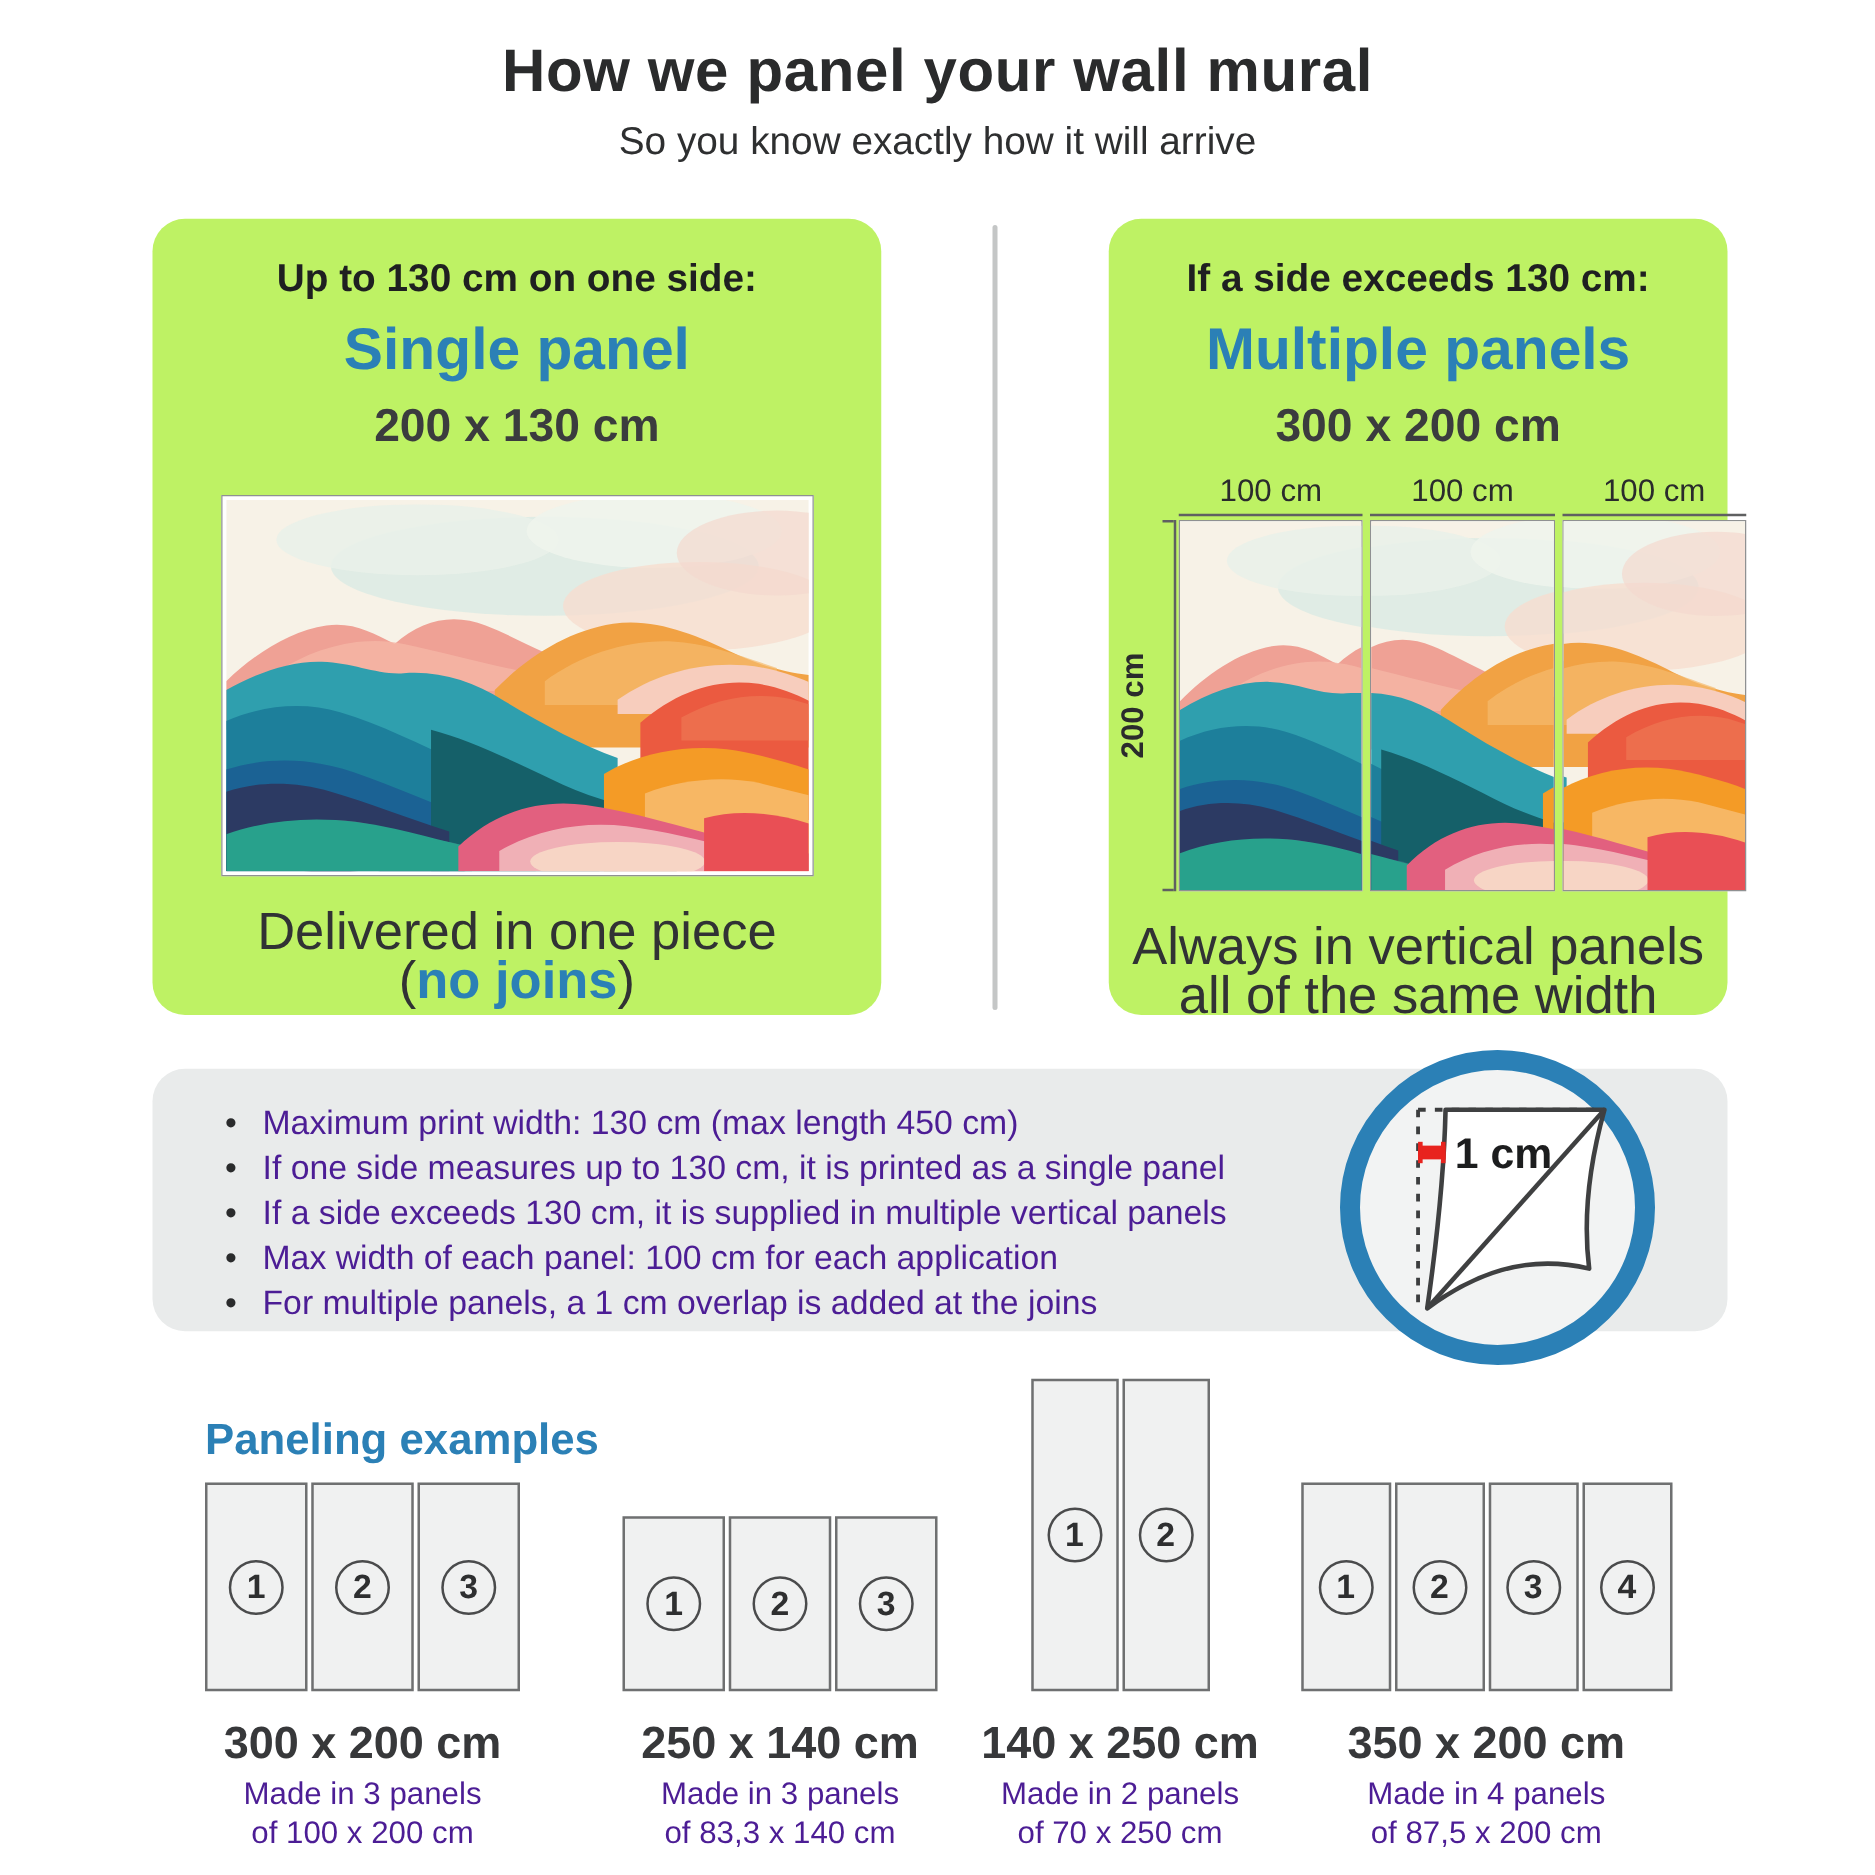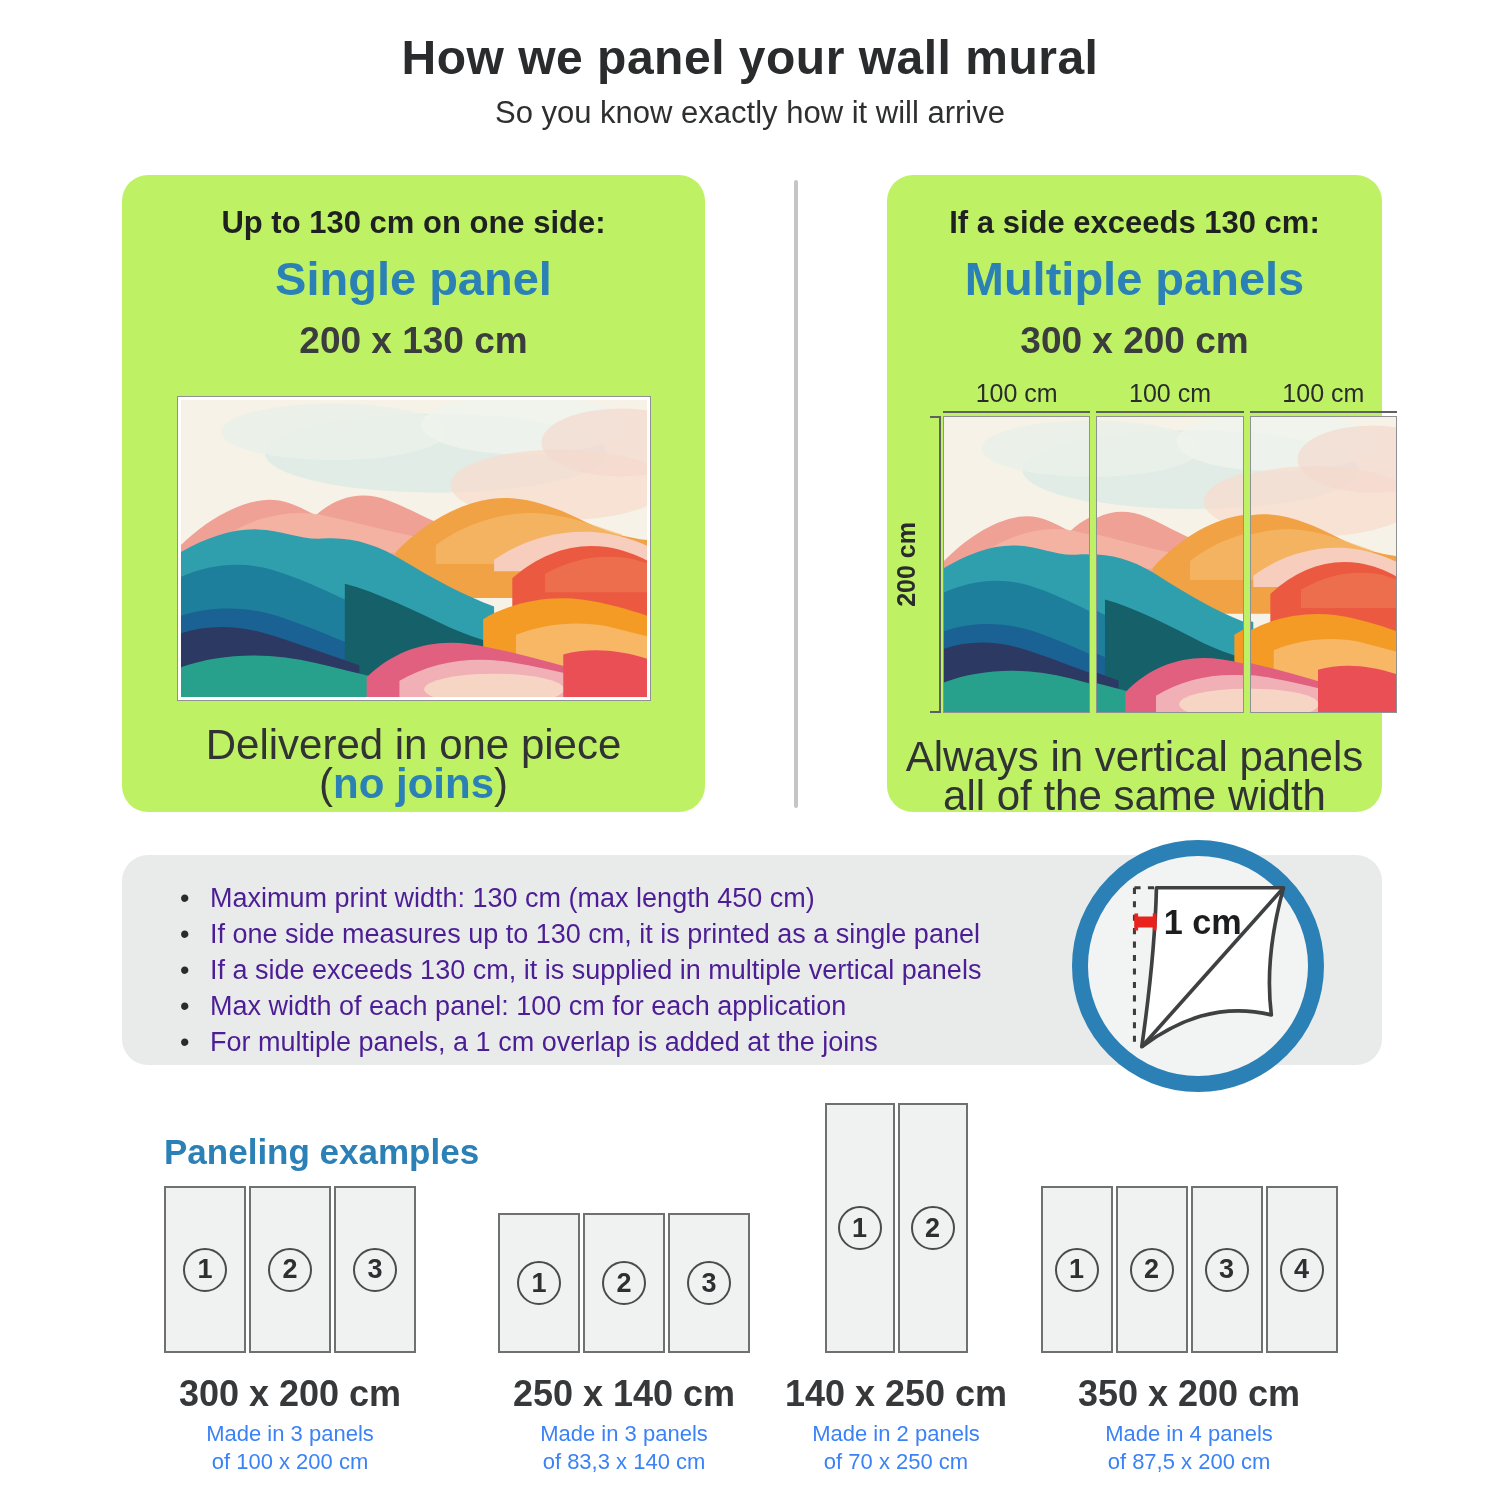--- a/index.html
+++ b/index.html
@@ -55,21 +55,21 @@
     border:16px solid #2b80b6;border-radius:50%;background:#f2f3f3;}
   .overlap-badge svg{width:100%;height:100%;display:block;}
   
   .ex-heading{position:absolute;left:164px;top:1132px;margin:0;font-size:35px;font-weight:700;color:#2b80b6;text-align:center;}
   .example{position:absolute;top:1103px;text-align:center;}
   .panels-zone{height:250px;display:flex;align-items:flex-end;justify-content:center;gap:3px;}
   .expanel{background:#f0f1f1;border:2px solid #6f7071;box-sizing:border-box;display:flex;align-items:center;justify-content:center;}
   .numcircle{width:40px;height:40px;border:2.5px solid #4a4b4c;border-radius:50%;display:flex;align-items:center;justify-content:center;
     font-size:27px;font-weight:700;color:#2e2f30;}
   .ex-size{margin:20px 0 6px;font-size:36px;font-weight:700;color:#37383a;}
-  .ex-line{margin:2px 0;font-size:22px;color:#3b82f6;}
+  .ex-line{margin:2px 0;font-size:25px;color:#4c1d95;}
   .ex1{left:130px;width:320px;}
   .ex2{left:464px;width:320px;}
   .ex3{left:736px;width:320px;}
   .ex4{left:1019px;width:340px;}
   .ex1 .expanel{width:82px;height:167px;}
   .ex2 .expanel{width:82px;height:140px;}
   .ex3 .expanel{width:70px;height:250px;}
   .ex4 .expanel{width:72px;height:167px;}
   .hidden-defs{position:absolute;width:0;height:0;overflow:hidden;}
 </style>

